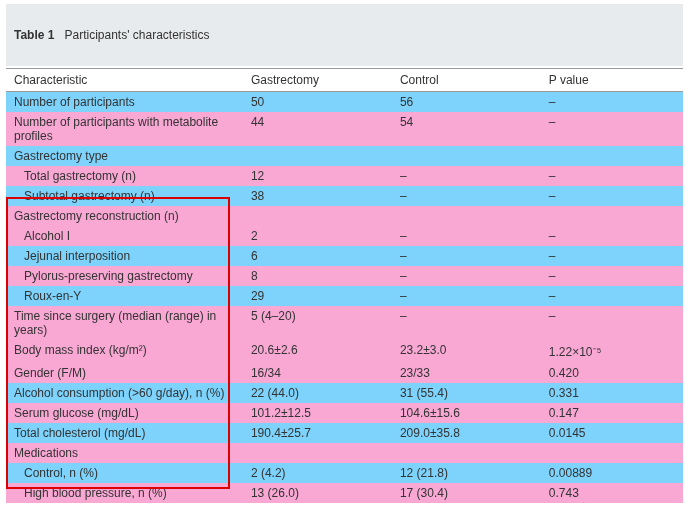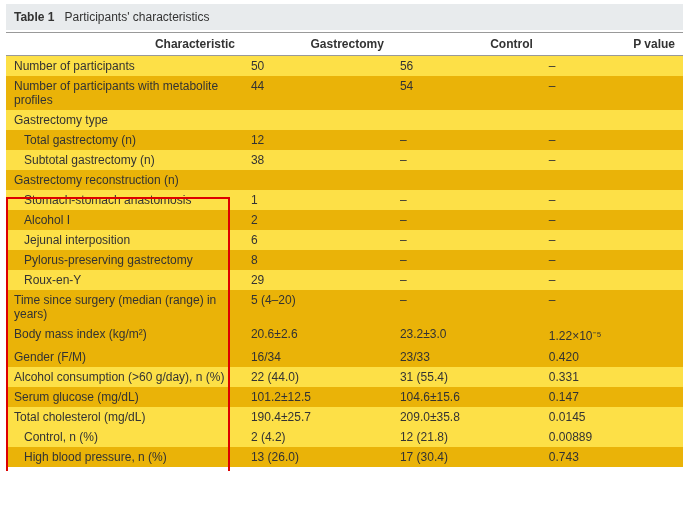--- a/index.html
+++ b/index.html
@@ -1,23 +1,23 @@
 <!DOCTYPE html>
 <html><head>
 <meta charset="utf-8">
 <style>
 body{margin:0;font-family:Arial,Helvetica,sans-serif;font-size:12px;color:#333;background:#fff;width:689px}
 .container{padding:4px 6px}
-.title-row{background:#e8ebed;padding:6px 8px;margin-bottom:2px}
+.title-row{background:#e8ebed;padding:24px 8px;margin-bottom:2px}
 .title-row b{font-weight:bold}
 table{border-collapse:collapse;width:100%}
-th{text-align:right;font-weight:bold;padding:4px 8px;border-bottom:1px solid #999;border-top:1px solid #999;background:#fff}
+th{text-align:left;font-weight:normal;padding:4px 8px;border-bottom:1px solid #999;border-top:1px solid #999;background:#fff}
 td{padding:3px 8px;vertical-align:top}
-tr.stripe td{background:#fde047}
-tr.plain td{background:#eab308}
+tr.stripe td{background:#7dd3fc}
+tr.plain td{background:#f9a8d4}
 .ind1{padding-left:18px}
 .redbox{position:absolute;border:2px solid #d00;pointer-events:none}
 </style>
 </head>
 <body>
 
 <div class="container" style="position:relative">
 
   <div class="title-row">
     <b>Table 1</b>&nbsp;&nbsp;
@@ -62,26 +62,20 @@
           <td class="ind1">Subtotal gastrectomy (n)</td>
           <td>38</td>
           <td>–</td>
           <td>–</td>
         </tr>
         <tr class="plain">
           <td>Gastrectomy reconstruction (n)</td>
           <td></td>
           <td></td>
           <td></td>
-        </tr>
-        <tr class="stripe">
-          <td class="ind1">Stomach-stomach anastomosis</td>
-          <td>1</td>
-          <td>–</td>
-          <td>–</td>
         </tr>
         <tr class="plain">
           <td class="ind1">Alcohol I</td>
           <td>2</td>
           <td>–</td>
           <td>–</td>
         </tr>
         <tr class="stripe">
           <td class="ind1">Jejunal interposition</td>
           <td>6</td>
@@ -129,20 +123,26 @@
           <td>101.2±12.5</td>
           <td>104.6±15.6</td>
           <td>0.147</td>
         </tr>
         <tr class="stripe">
           <td>Total cholesterol (mg/dL)</td>
           <td>190.4±25.7</td>
           <td>209.0±35.8</td>
           <td>0.0145</td>
         </tr>
+        <tr class="plain">
+          <td>Medications</td>
+          <td></td>
+          <td></td>
+          <td></td>
+        </tr>
         <tr class="stripe">
           <td class="ind1">Control, n (%)</td>
           <td>2 (4.2)</td>
           <td>12 (21.8)</td>
           <td>0.00889</td>
         </tr>
         <tr class="plain">
           <td class="ind1">High blood pressure, n (%)</td>
           <td>13 (26.0)</td>
           <td>17 (30.4)</td>

